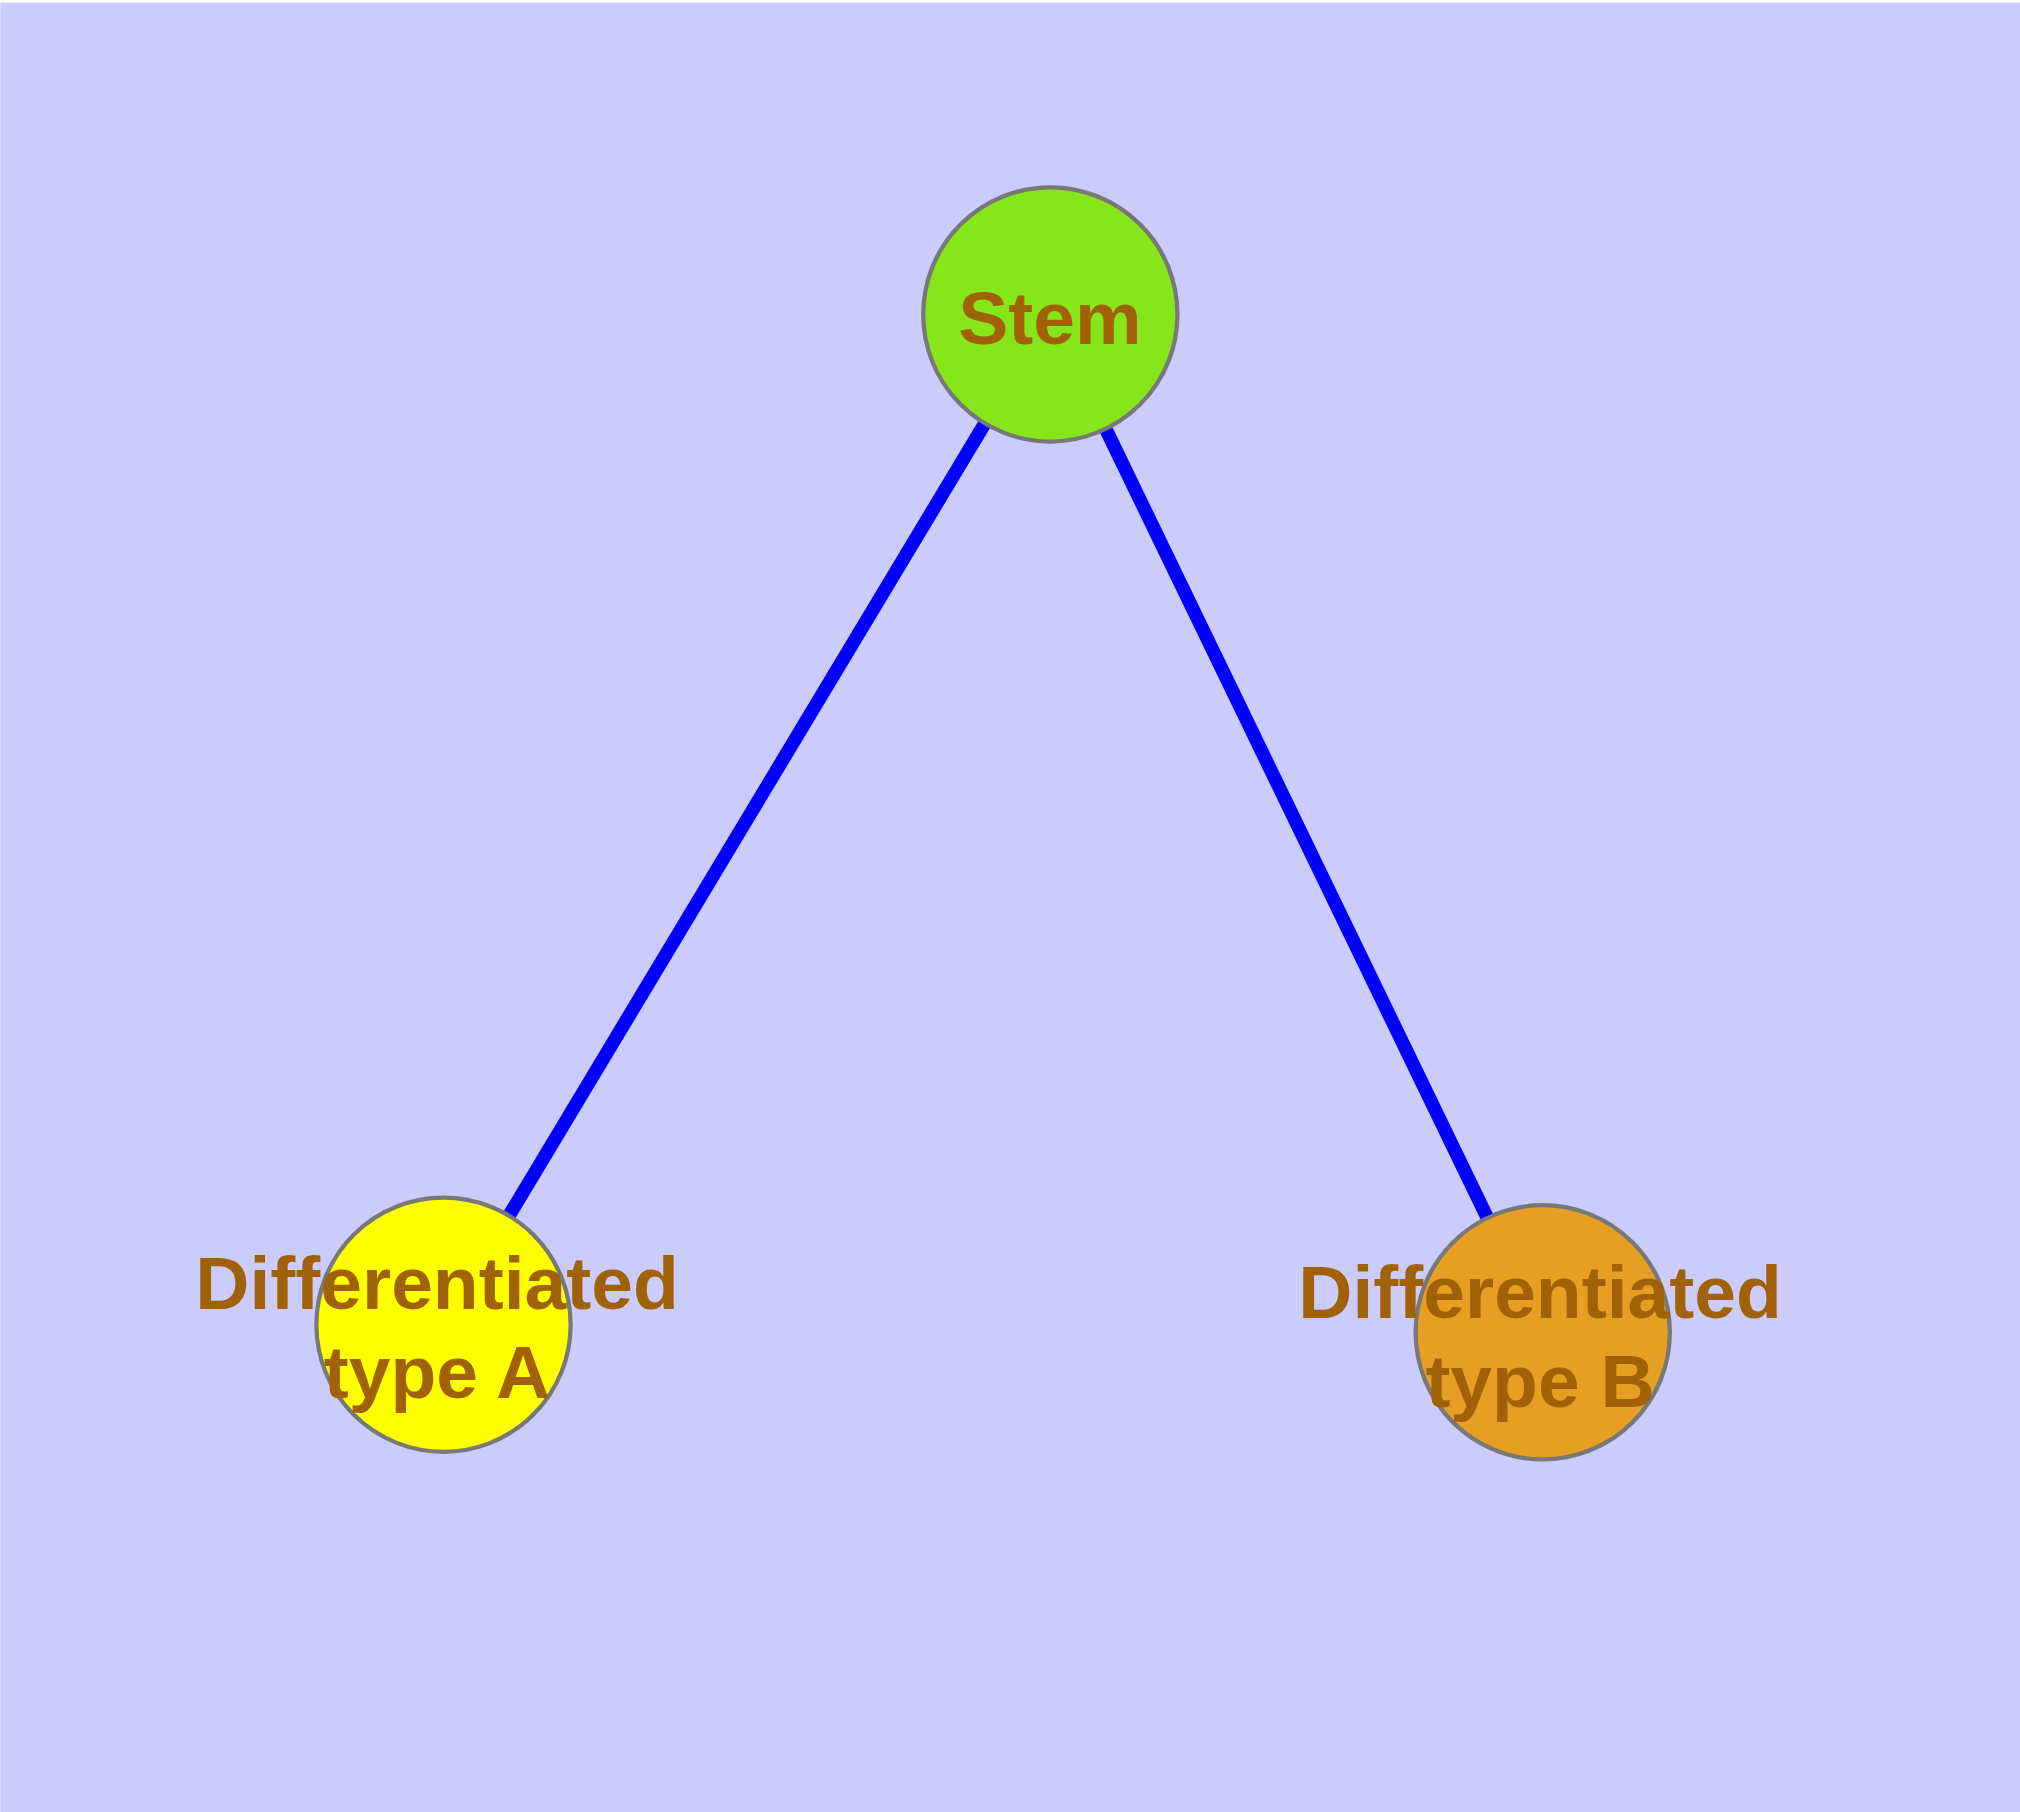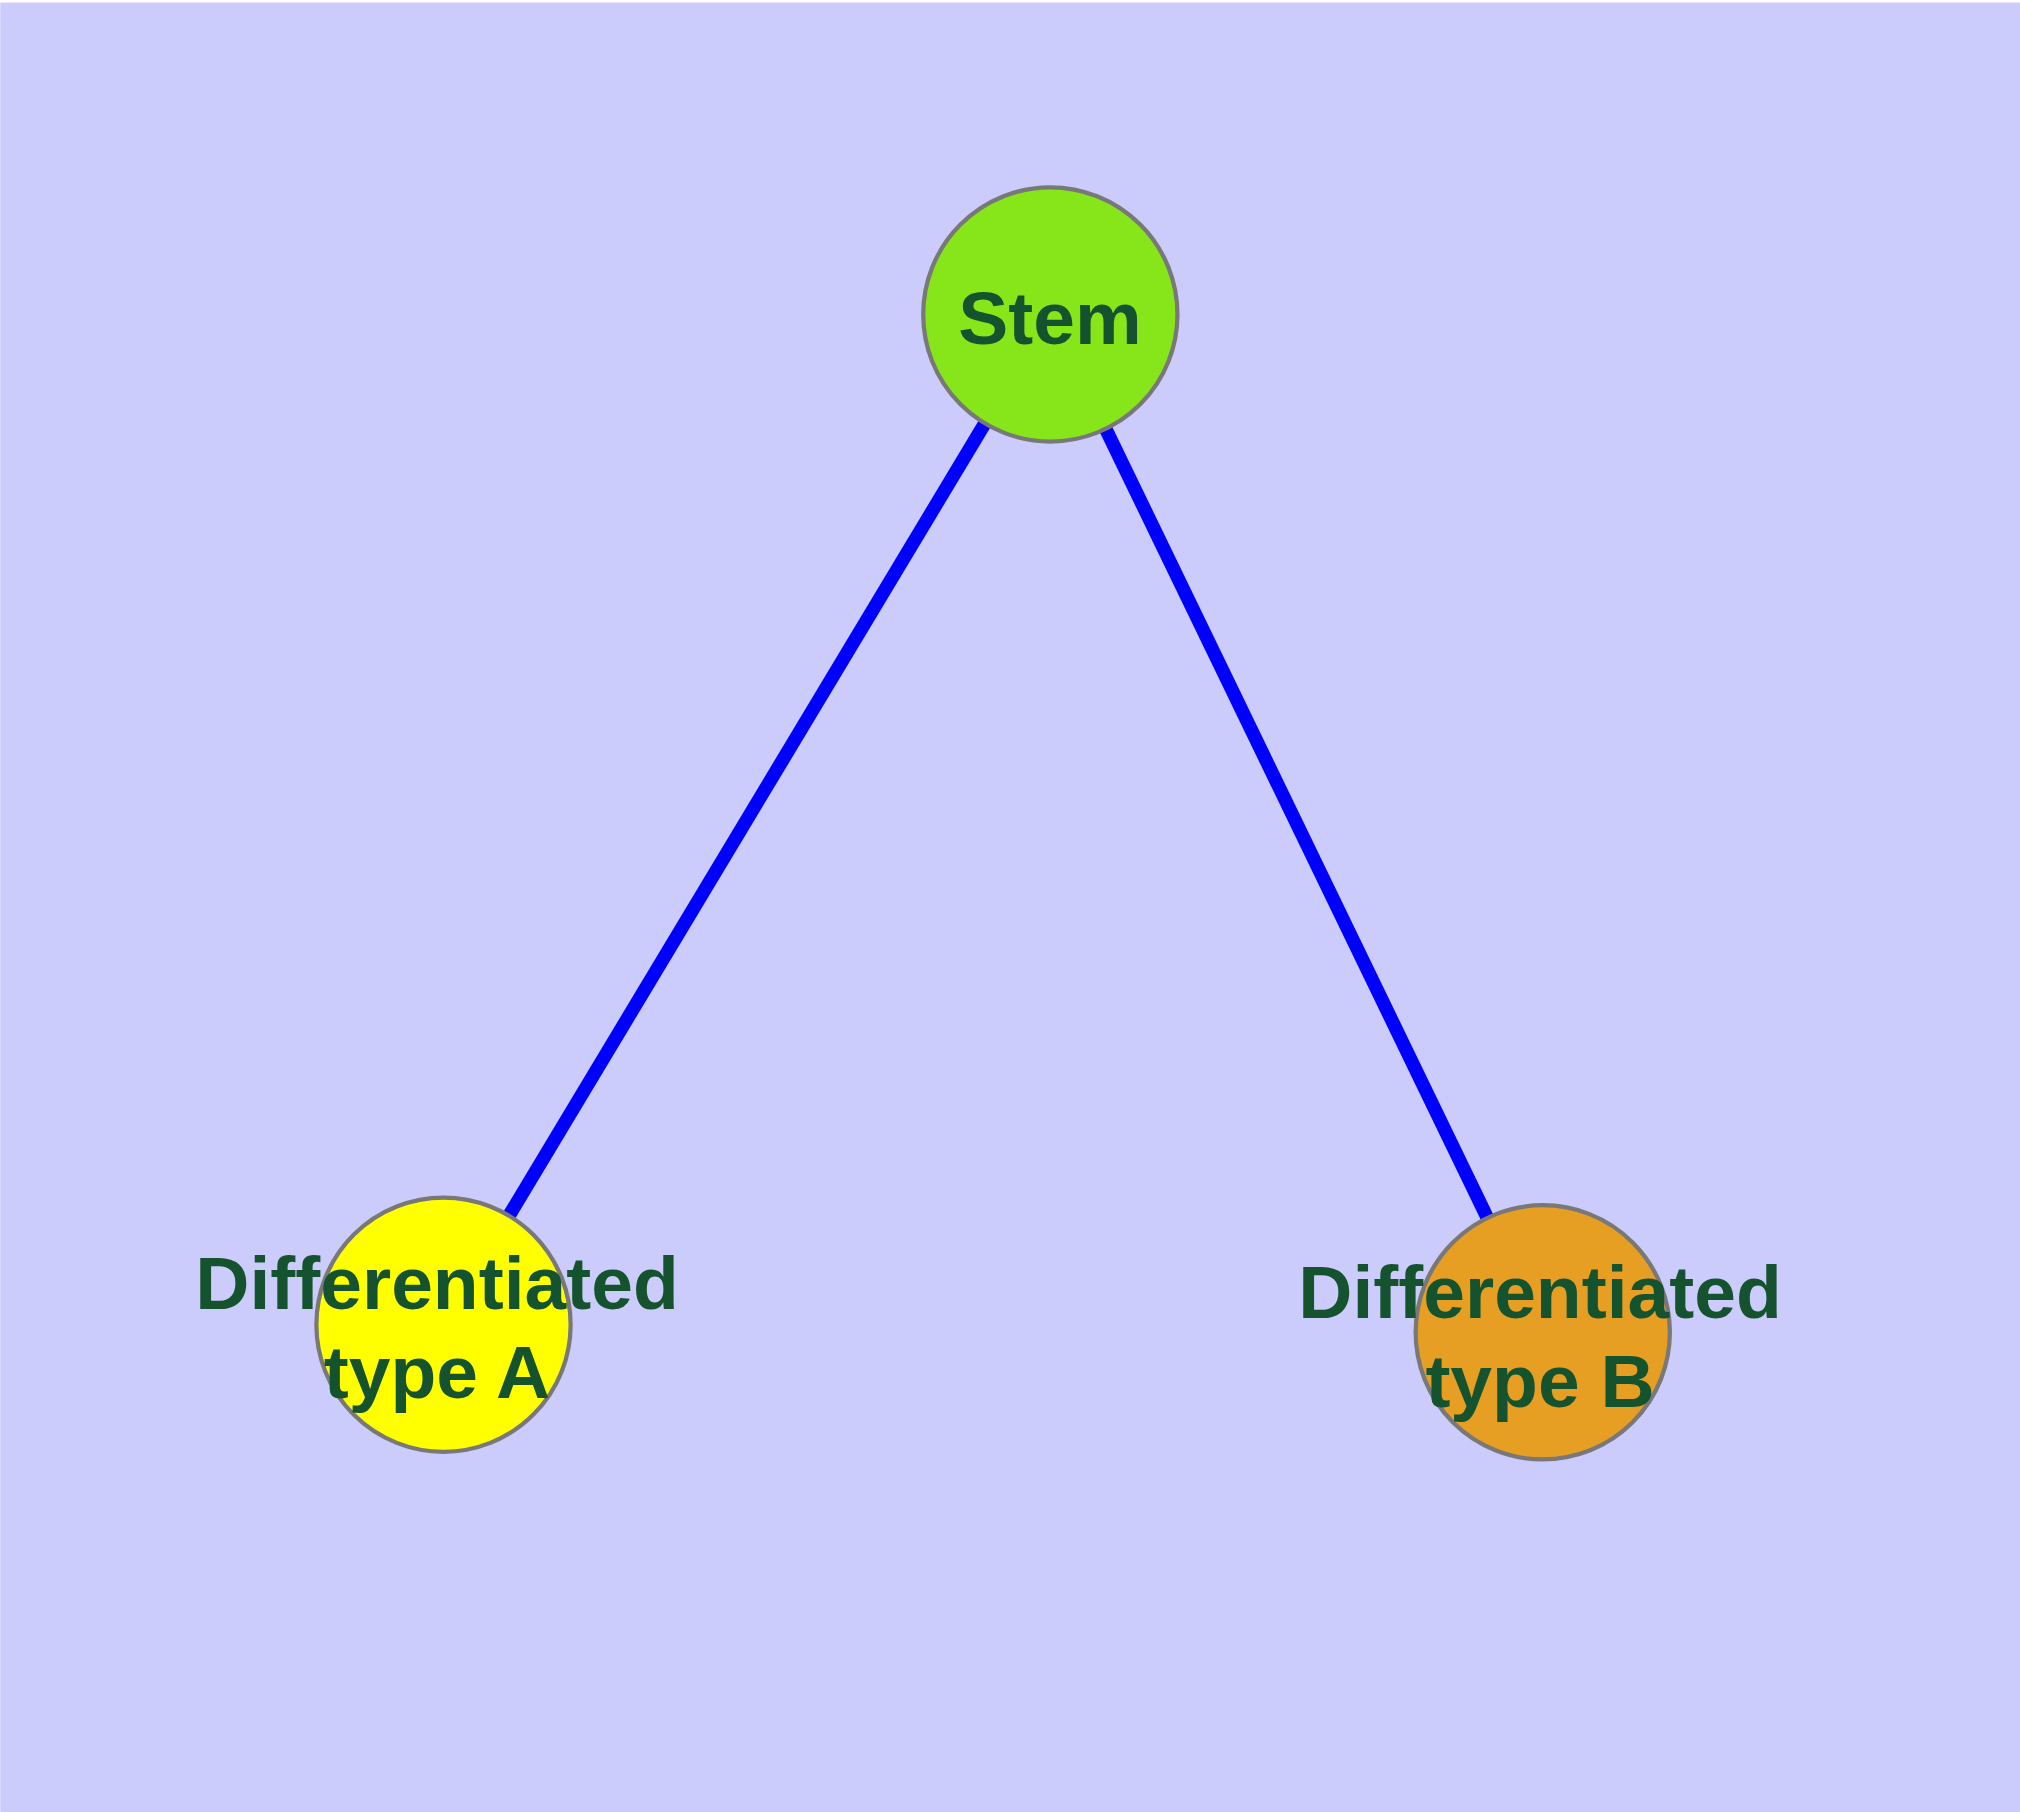--- a/index.html
+++ b/index.html
@@ -29,21 +29,21 @@
   .graph-svg line {
     stroke-width: 16px;
     stroke-linecap: butt;
   }
   .node-label {
     position: absolute;
     transform: translate(-50%, -50%);
     font-weight: bold;
     font-size: 75px;
     line-height: 89px;
-    color: #14532d;
+    color: #a16207;
     text-align: center;
     white-space: pre-line;
     letter-spacing: 0px;
     pointer-events: none;
   }
 </style>
 </head>
 <body>
 
 <div class="page">

